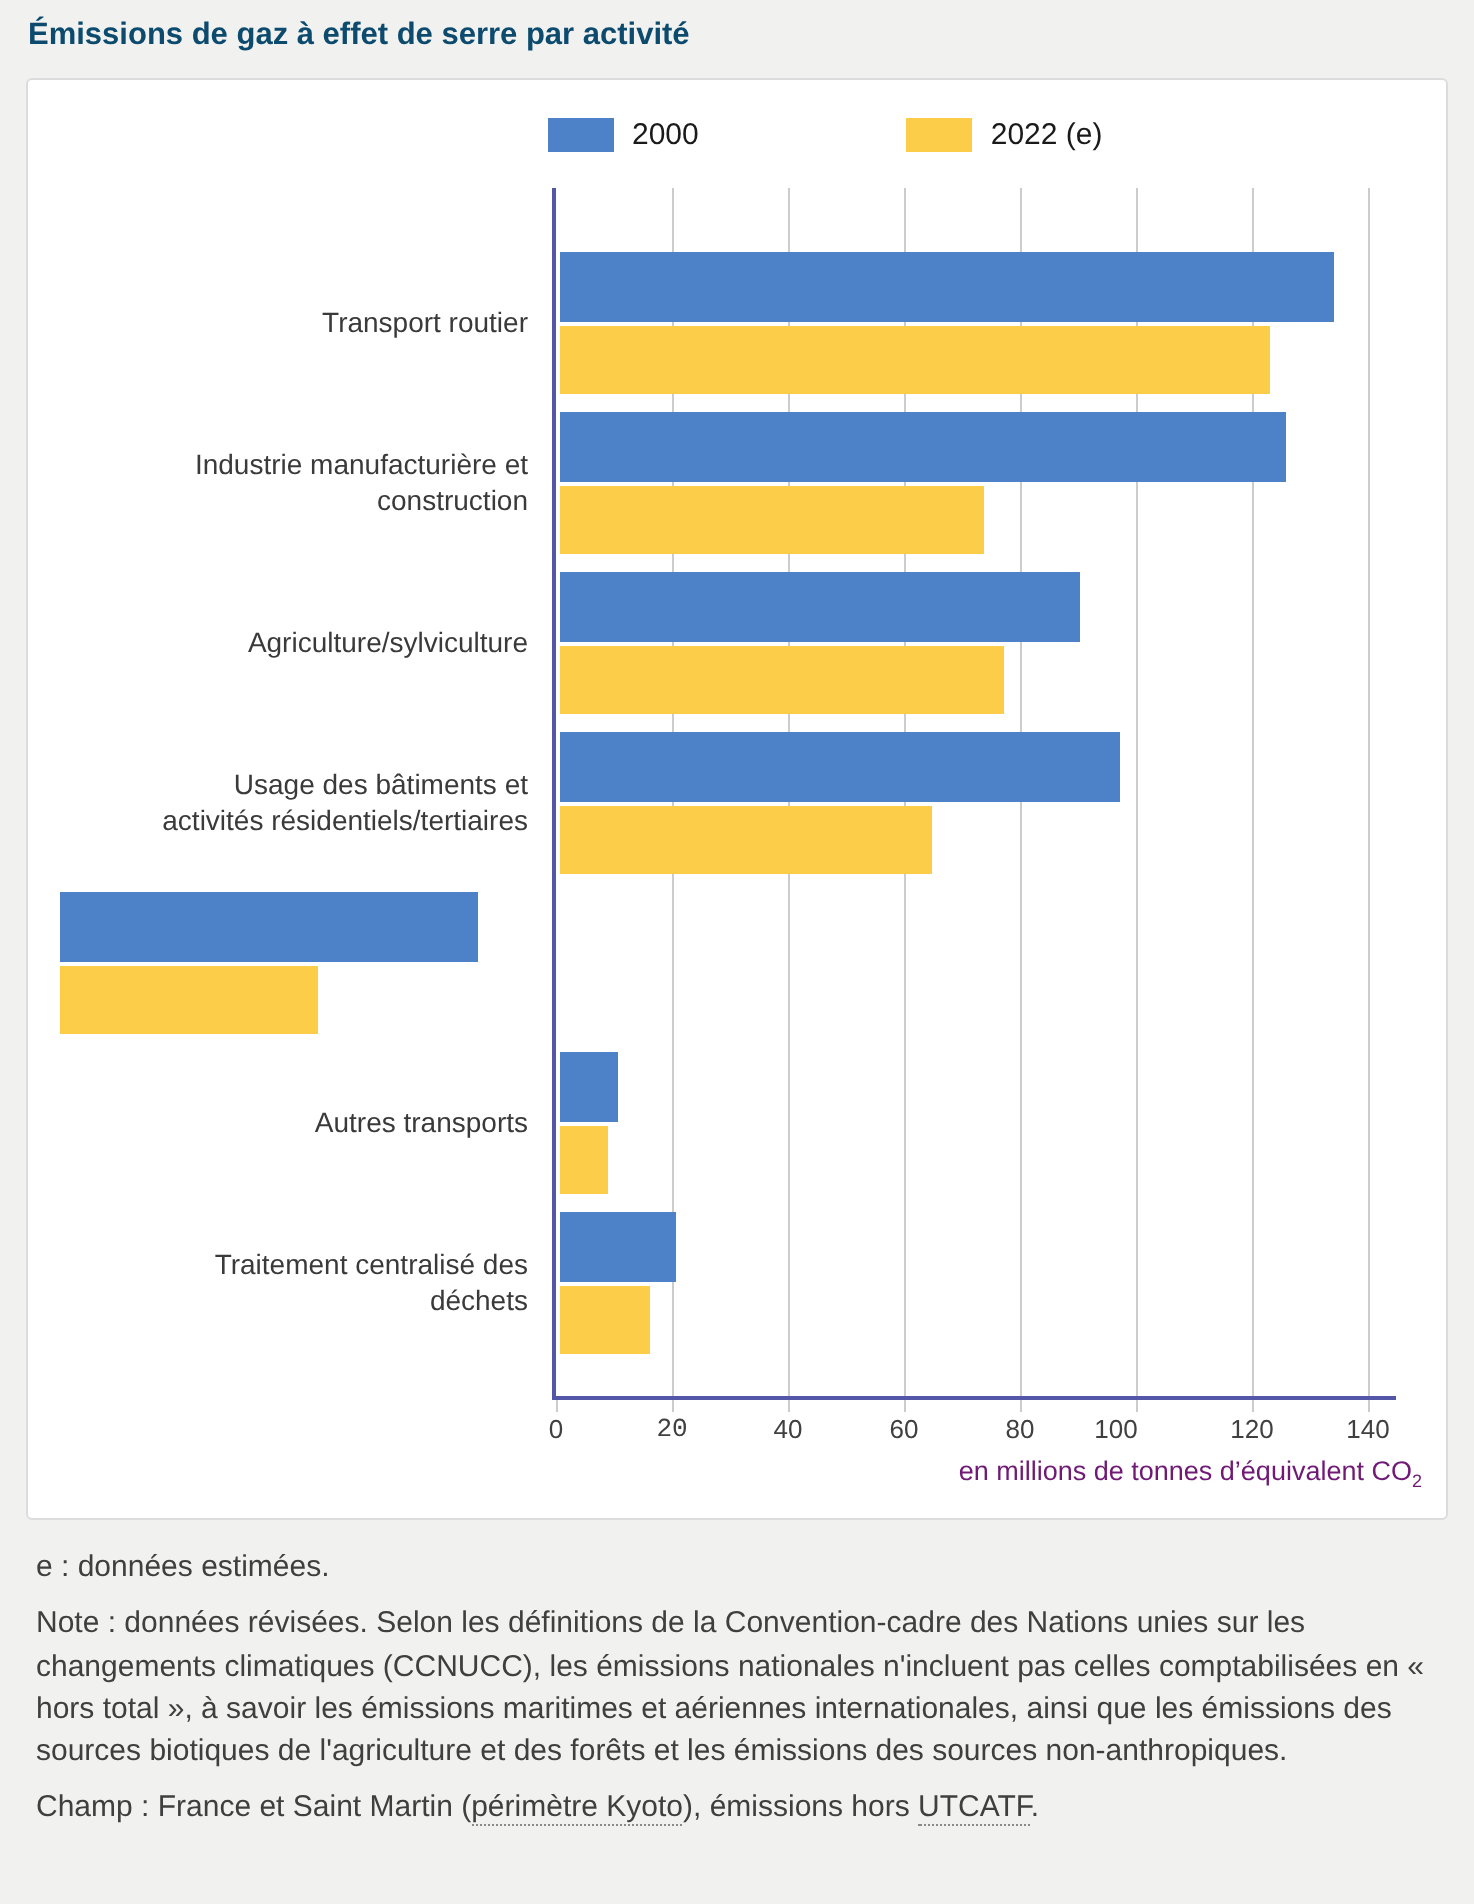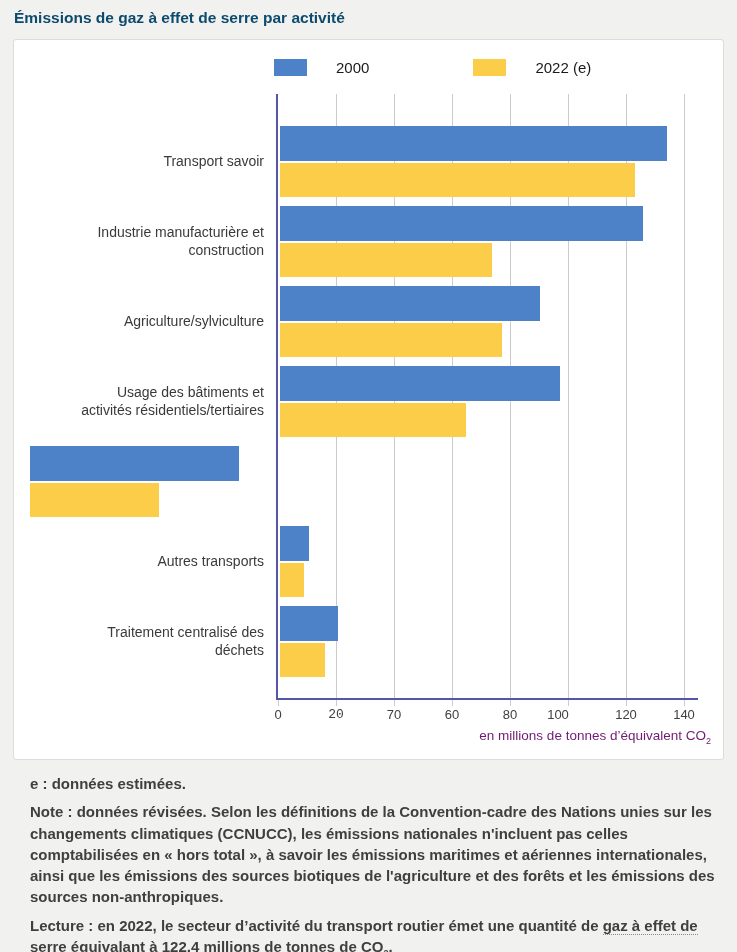--- a/index.html
+++ b/index.html
@@ -10,21 +10,21 @@
   }
   .page-title{
     margin:9px 14px 0 14px;font-size:15.5px;font-weight:bold;color:#0c4a6e;
   }
   .panel{
     position:relative;margin:12px 13px 0 13px;background:#ffffff;
     border:1px solid #dcdcdc;border-radius:3px;
     padding:17px 0 12px 0;box-sizing:border-box;height:721px;
   }
   .legend{display:flex;margin-left:260px;align-items:center;height:20px;}
-  .legend-item{display:flex;align-items:flex-end;cursor:pointer;gap:20px;}
+  .legend-item{display:flex;align-items:flex-end;cursor:pointer;}
   .legend-item + .legend-item{margin-left:104px;}
   .legend-swatch{width:33px;height:17px;display:inline-block;}
   .legend-label{margin-left:9px;font-size:15px;color:#1a1a1a;}
   .chart{position:relative;margin-top:17px;height:655px;}
   .plot-area{position:absolute;left:264px;top:0;width:420px;height:604px;}
   .gridline{position:absolute;top:0;width:1px;height:612px;background:#cccccc;z-index:0;}
   .gridline.stub{top:604px;height:8px;}
   .axis-y{position:absolute;left:-2px;top:0;width:2px;height:606px;background:#5457a8;z-index:3;}
   .axis-x{position:absolute;left:-2px;top:604px;width:422px;height:2px;background:#5457a8;z-index:3;}
   .chart-rows{position:absolute;left:0;top:0;width:686px;z-index:2;}
@@ -37,21 +37,21 @@
   .bar{border-radius:0;}
   .x-ticks{position:absolute;left:264px;top:613px;width:421px;height:16px;}
   .tick-label{
     position:absolute;transform:translateX(-50%);font-size:13px;color:#404040;white-space:nowrap;
   }
   .unit-label{
     position:absolute;right:12px;top:634px;font-size:13.5px;color:#701a75;text-align:right;
   }
   sub{font-size:9px;line-height:0;}
   .footnotes{margin:13px 14px 0 14px;font-size:15px;color:#3f3f3f;line-height:1.42;}
-  .footnotes p{margin:0 0 7px 16px;font-weight:bold;}
+  .footnotes p{margin:0 0 7px 4px;}
   .dotted{
     border-bottom:1px dotted #8a8a8a;cursor:pointer;
   }
 </style>
 </head>
 <body>
 
 <h1 class="page-title">Émissions de gaz à effet de serre par activité</h1>
 
 <div class="panel">
@@ -74,21 +74,21 @@
         <div class="gridline" style="left: 231.5px; background: rgb(204, 204, 204);"></div>
         <div class="gridline" style="left: 173.5px; background: rgb(204, 204, 204);"></div>
         <div class="gridline" style="left: 115.5px; background: rgb(204, 204, 204);"></div>
         <div class="gridline" style="left: 57.5px; background: rgb(204, 204, 204);"></div>
         <div class="gridline stub" style="left: 0px; background: rgb(204, 204, 204);"></div>
       <div class="axis-y"></div>
       <div class="axis-x"></div>
     </div>
     <div class="chart-rows">
         <div class="row">
-          <div class="cat">Transport savoir</div>
+          <div class="cat">Transport routier</div>
           <div class="bars">
             <div class="bar" style="width: 386.86px; height: 35px; background: rgb(78, 130, 200);"></div>
             <div class="bar" style="width: 354.96px; height: 34px; background: rgb(251, 205, 72);"></div>
           </div>
         </div>
         <div class="row">
           <div class="cat">Industrie manufacturière et construction</div>
           <div class="bars">
             <div class="bar" style="width: 362.79px; height: 35px; background: rgb(78, 130, 200);"></div>
             <div class="bar" style="width: 212.28px; height: 34px; background: rgb(251, 205, 72);"></div>
@@ -125,32 +125,31 @@
           <div class="cat">Traitement centralisé des déchets</div>
           <div class="bars">
             <div class="bar" style="width: 58.29px; height: 35px; background: rgb(78, 130, 200);"></div>
             <div class="bar" style="width: 44.95px; height: 34px; background: rgb(251, 205, 72);"></div>
           </div>
         </div>
       </div>
     <div class="x-ticks">
         <span class="tick-label" style="left: 0px;">0</span>
         <span class="tick-label" style="left: 58px; font-family: Liberation Mono, monospace;">20</span>
-        <span class="tick-label" style="left: 116px;">70</span>
+        <span class="tick-label" style="left: 116px;">40</span>
         <span class="tick-label" style="left: 174px;">60</span>
         <span class="tick-label" style="left: 232px; text-align: center;">80</span>
         <span class="tick-label" style="left: 280px;">100</span>
         <span class="tick-label" style="left: 348px;">120</span>
         <span class="tick-label" style="left: 406px;">140</span>
       </div>
     <div class="unit-label">
       <span>en millions de tonnes d’équivalent CO</span><sub>2</sub>
     </div>
   </div>
 </div>
 
 <div class="footnotes">
   <p>e : données estimées.</p>
   <p>Note : données révisées. Selon les définitions de la Convention-cadre des Nations unies sur les changements climatiques (CCNUCC), les émissions nationales n'incluent pas celles comptabilisées en « hors total », à savoir les émissions maritimes et aériennes internationales, ainsi que les émissions des sources biotiques de l'agriculture et des forêts et les émissions des sources non-anthropiques.</p>
-  <p><span>Lecture : en 2022, le secteur d’activité du transport routier émet une quantité de </span><span class="dotted">gaz à effet de serre</span><span> équivalant à 122,4 millions de tonnes de CO</span><sub>2</sub><span>.</span></p>
   <p><span>Champ : France et Saint Martin (</span><span class="dotted">périmètre Kyoto</span><span>), émissions hors </span><span class="dotted">UTCATF</span><span>.</span></p>
 
 </div>
 
 </body></html>

